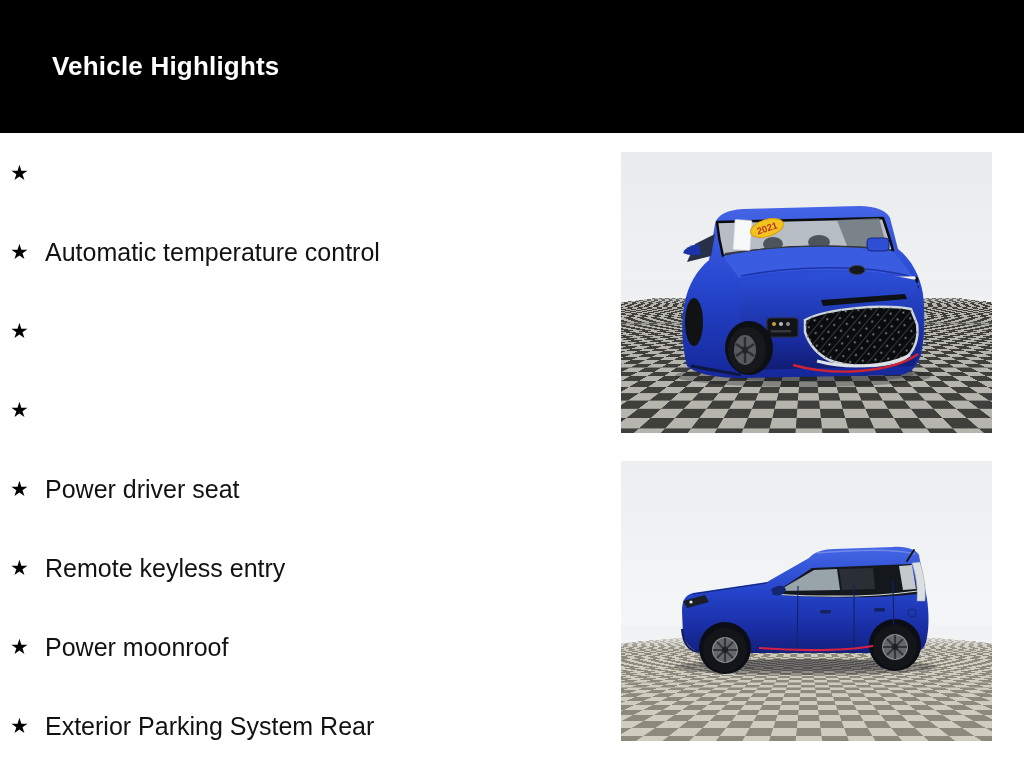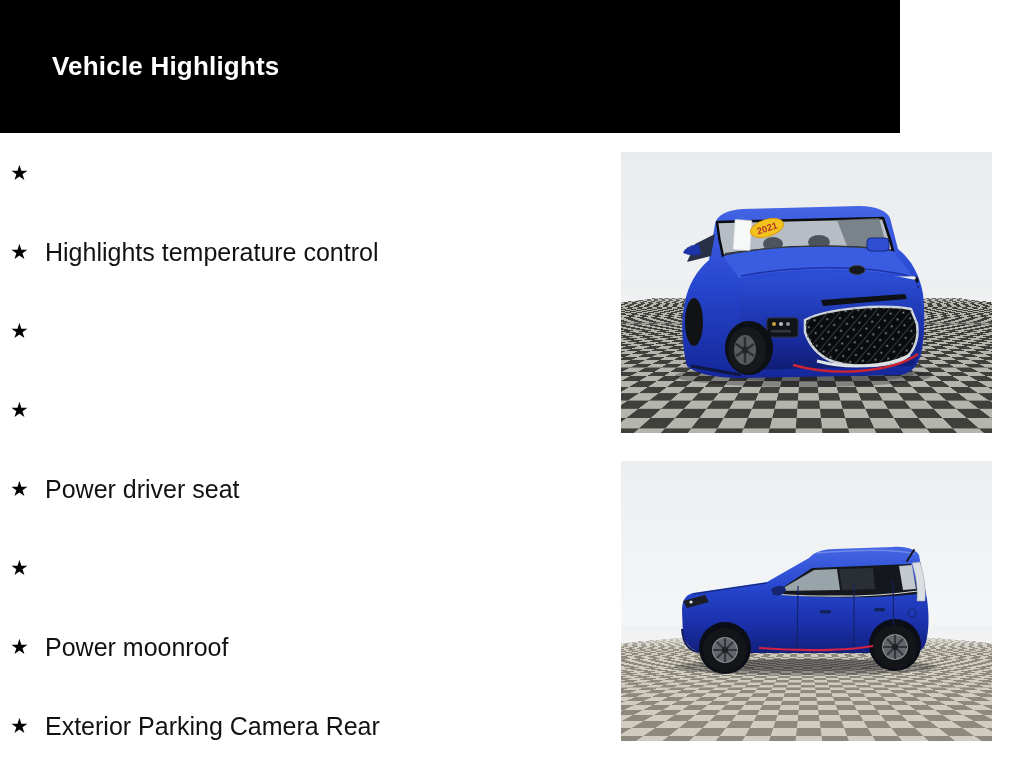--- a/index.html
+++ b/index.html
@@ -1,21 +1,21 @@
 <!DOCTYPE html>
 <html><head>
 <meta charset="utf-8">
 <style>
   * { margin:0; padding:0; box-sizing:border-box; }
   html,body { width:1024px; height:768px; overflow:hidden; background:#fff; }
   .page { position:relative; width:1024px; height:768px; background:#ffffff;
           font-family:"Liberation Sans", sans-serif; }
 
   
-  .header { position:absolute; top:0; left:0; width:900px; height:133px;
+  .header { position:absolute; top:0; left:0; width:1024px; height:133px;
             background:#000; display:flex; align-items:center; }
   .header .title { color:#ffffff; font-size:26px; font-weight:bold;
                    letter-spacing:.2px; margin-left:52px; }
 
   
   .features { position:absolute; left:10px; top:159px; width:600px;
               list-style:none; }
   .features li { display:flex; align-items:center; height:28px;
                  margin-bottom:51px; color:#121212; font-size:25px; }
   .features li:last-child { margin-bottom:0; }
@@ -71,42 +71,43 @@
   <div class="header">
     <div class="title">Vehicle Highlights</div>
   </div>
 
   <ul class="features">
     <li>
       <span class="star">★</span>
       </li>
     <li>
       <span class="star">★</span>
-      <span>Highlights temperature control</span>
+      <span>Automatic temperature control</span>
       </li>
     <li>
       <span class="star">★</span>
       </li>
     <li>
       <span class="star">★</span>
       </li>
     <li>
       <span class="star">★</span>
       <span>Power driver seat</span>
       </li>
     <li>
       <span class="star">★</span>
+      <span>Remote keyless entry</span>
       </li>
     <li>
       <span class="star">★</span>
       <span>Power moonroof</span>
       </li>
     <li>
       <span class="star">★</span>
-      <span>Exterior Parking Camera Rear</span>
+      <span>Exterior Parking System Rear</span>
       </li>
   </ul>
 
   <div class="photos">
 
     <div class="photo photo--front" role="img" aria-label="Blue Kia Soul, front three-quarter view on checkered showroom floor">
       <div class="floor-wrap">
           <div class="floor"></div>
         </div>
       <div class="haze"></div>

